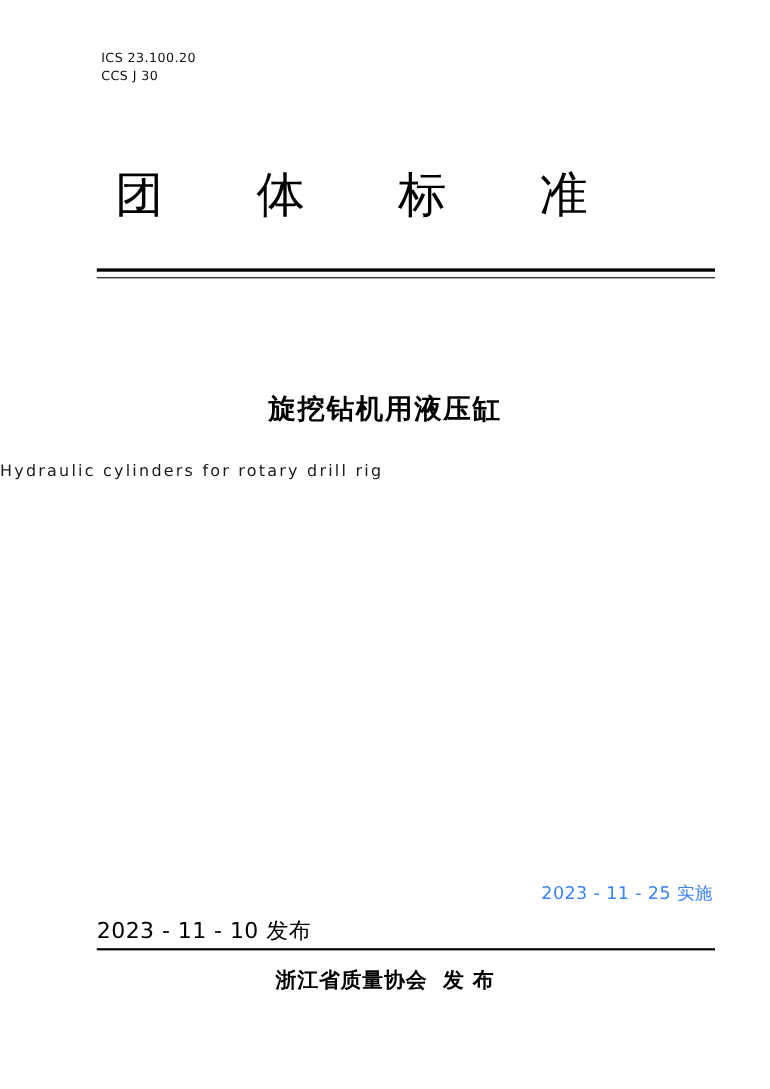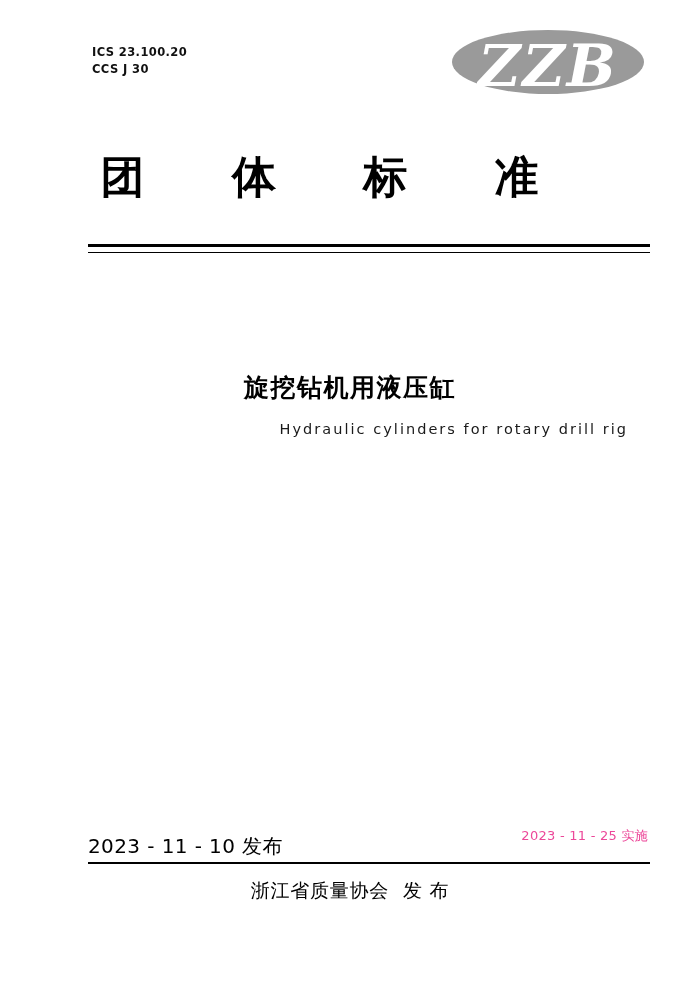--- a/index.html
+++ b/index.html
@@ -28,42 +28,41 @@
   .codes {
     position: absolute;
     left: 92px;
     top: 44px;
     font-family: "DejaVu Sans", sans-serif;
     font-size: 11.5px;
     line-height: 17px;
     letter-spacing: 0.4px;
     color: #111;
     white-space: nowrap;
-    font-weight: bold;
   }
 
   
   .logo {
     position: absolute;
     right: 52px;
     top: 26px;
     width: 200px;
     height: 78px;
   }
   .logo svg { display: block; }
 
   
   .main-title {
     position: absolute;
     left: 0;
     top: 148px;
     width: 640px;
     text-align: center;
     font-family: "DejaVu Sans", sans-serif;
-    font-weight: bold;
+    font-weight: normal;
     font-size: 44px;
     letter-spacing: 0.02em;
     color: #000;
   }
   .main-title span { display: inline-block; }
   .mt-gap { width: 54px; }
 
   
   .std-number {
     position: absolute;
@@ -91,100 +90,94 @@
     top: 252px;
     width: 562px;
     height: 1px;
     background: #000;
   }
 
   
   .subject-cn {
     position: absolute;
     left: 0;
-    top: 371px;
+    top: 355px;
     width: 700px;
     text-align: center;
     font-family: "DejaVu Sans", sans-serif;
     font-weight: bold;
     font-size: 25px;
     letter-spacing: 0.06em;
     color: #000;
   }
   .subject-en {
     position: absolute;
     left: 0;
     top: 421px;
     width: 628px;
-    text-align: right;
+    text-align: left;
     font-family: "DejaVu Sans", sans-serif;
     font-size: 14.5px;
     letter-spacing: 0.14em;
     color: #1a1a1a;
   }
 
   
   .date-issue {
     position: absolute;
     left: 88px;
     top: 833px;
     font-family: "DejaVu Sans", sans-serif;
     font-size: 20px;
     letter-spacing: 0.02em;
     color: #000;
     white-space: nowrap;
   }
   .date-effective {
     position: absolute;
     right: 52px;
-    top: 827px;
-    font-family: "DejaVu Sans", sans-serif;
-    font-size: 13px;
-    letter-spacing: 0.02em;
-    color: #ec4899;
+    top: 802px;
+    font-family: "DejaVu Sans", sans-serif;
+    font-size: 16px;
+    letter-spacing: 0.02em;
+    color: #3b82f6;
     white-space: nowrap;
   }
   .footer-rule {
     position: absolute;
     left: 88px;
     top: 862px;
     width: 562px;
     height: 2px;
     background: #000;
   }
   .publisher {
     position: absolute;
     left: 0;
     top: 878px;
     width: 700px;
     text-align: center;
     font-family: "DejaVu Sans", sans-serif;
-    font-weight: normal;
+    font-weight: bold;
     font-size: 19px;
     letter-spacing: 0.04em;
     color: #000;
   }
   .publisher .pub-gap { display: inline-block; width: 14px; }
 </style>
 </head>
 <body>
 
 <div class="page">
 
   <div class="codes">
     <div>ICS 23.100.20</div>
     <div>CCS J 30</div>
   </div>
 
-  <div class="logo">
-    <svg width="200" height="78" viewBox="0 0 200 78">
-      <ellipse cx="100" cy="36" rx="96" ry="32" fill="#9a9a9a"></ellipse>
-      <text x="100" y="60" text-anchor="middle" font-family="'DejaVu Serif', serif" font-size="58" font-weight="bold" font-style="italic" fill="#ffffff" letter-spacing="2">ZZB</text>
-    </svg>
-  </div>
 
   <div class="main-title">
     <span>团</span>
     <span class="mt-gap"></span>
     <span>体</span>
     <span class="mt-gap"></span>
     <span>标</span>
     <span class="mt-gap"></span>
     <span>准</span>
   </div>

